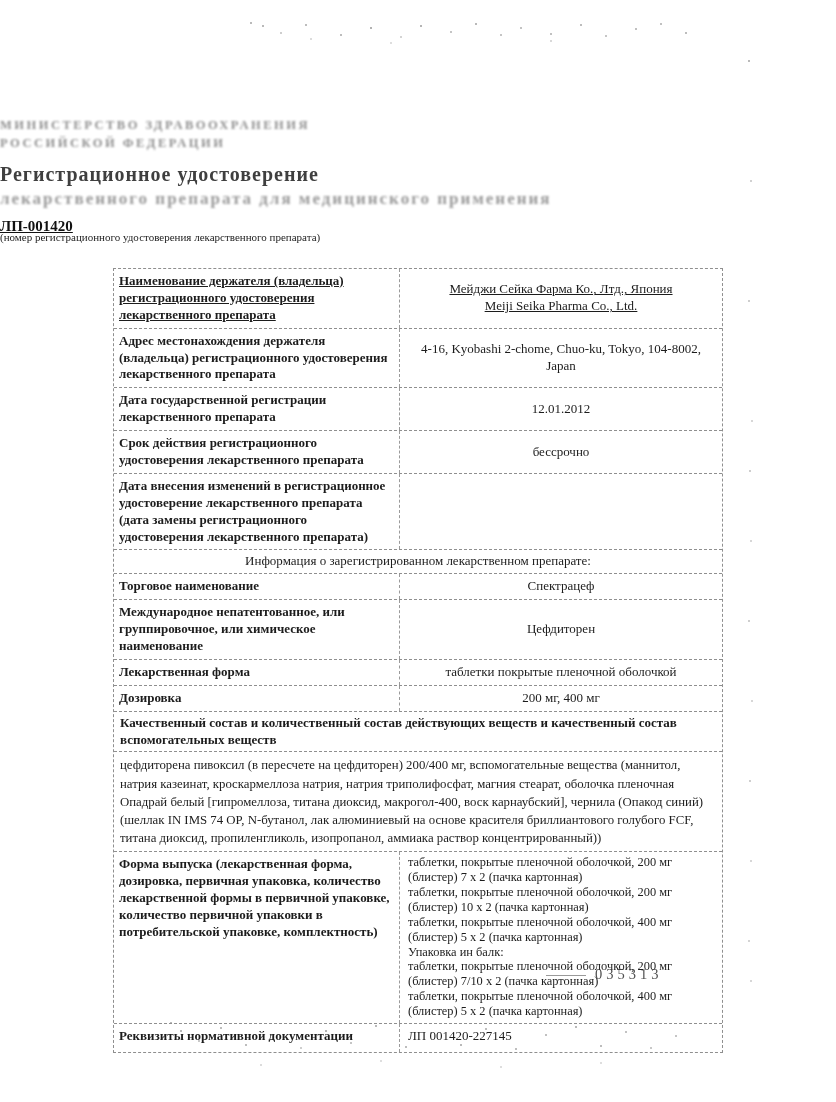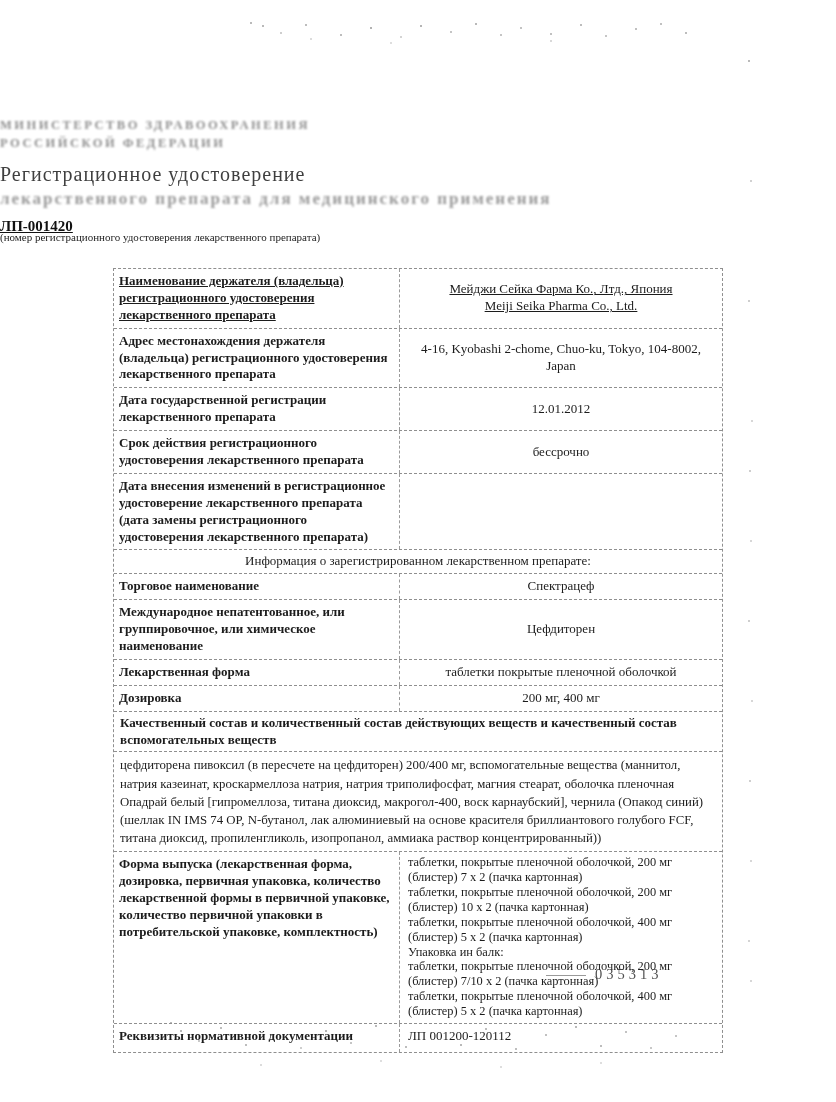--- a/index.html
+++ b/index.html
@@ -33,21 +33,21 @@
     2px 120px rgba(100,100,100,.4), 0 240px rgba(90,90,90,.4), 3px 360px rgba(100,100,100,.35),
     1px 410px rgba(90,90,90,.4), 2px 480px rgba(100,100,100,.35), 0 560px rgba(90,90,90,.4),
     3px 640px rgba(100,100,100,.35), 1px 720px rgba(95,95,95,.4), 2px 800px rgba(100,100,100,.35),
     0 880px rgba(90,90,90,.35), 2px 920px rgba(100,100,100,.35);}
 
   
   .hdr{position:absolute;left:0;width:800px;text-align:left;}
   .ministry{font-weight:bold;font-size:12.5px;letter-spacing:2.5px;color:#4d4d4d;
     filter:blur(.8px) contrast(1.1);opacity:.62;}
   .m1{top:118px;} .m2{top:136px;}
-  .t1{top:163px;font-weight:normal;font-size:20px;letter-spacing:1px;color:#2b2b2b;
+  .t1{top:163px;font-weight:bold;font-size:20px;letter-spacing:1px;color:#2b2b2b;
     filter:blur(.5px);opacity:.9;}
   .t2{top:189px;font-weight:bold;font-size:17px;letter-spacing:2px;color:#3a3a3a;
     filter:blur(1.2px);opacity:.52;}
   .regnum{top:218px;font-weight:bold;font-size:15px;text-decoration:underline;color:#111;}
   .regcap{top:231px;font-size:11px;color:#1d1d1d;}
 
   
   .tbl{position:absolute;left:113px;top:268px;width:608px;
     border:1px dashed #8f8f8f;font-size:13px;line-height:1.3;}
   .row{display:grid;grid-template-columns:286px 1fr;border-top:1px dashed #8f8f8f;}
@@ -156,20 +156,20 @@
         <div class="rel-line">таблетки, покрытые пленочной оболочкой, 200 мг (блистер) 10 х 2 (пачка картонная)</div>
         <div class="rel-line">таблетки, покрытые пленочной оболочкой, 400 мг (блистер) 5 х 2 (пачка картонная)</div>
         <div class="rel-line">Упаковка ин балк:</div>
         <div class="rel-line">таблетки, покрытые пленочной оболочкой, 200 мг (блистер) 7/10 х 2 (пачка картонная)</div>
         <div class="rel-line">таблетки, покрытые пленочной оболочкой, 400 мг (блистер) 5 х 2 (пачка картонная)</div>
       </div>
     </div>
 
     <div class="row r14">
       <div class="lc">Реквизиты нормативной документации</div>
-      <div class="rc left">ЛП 001200-120112</div>
+      <div class="rc left">ЛП 001420-227145</div>
     </div>
 
     <div class="stamp-dash"></div>
     <div class="stamp">035313</div>
   </div>
 
 </div>
 
 </body></html>

